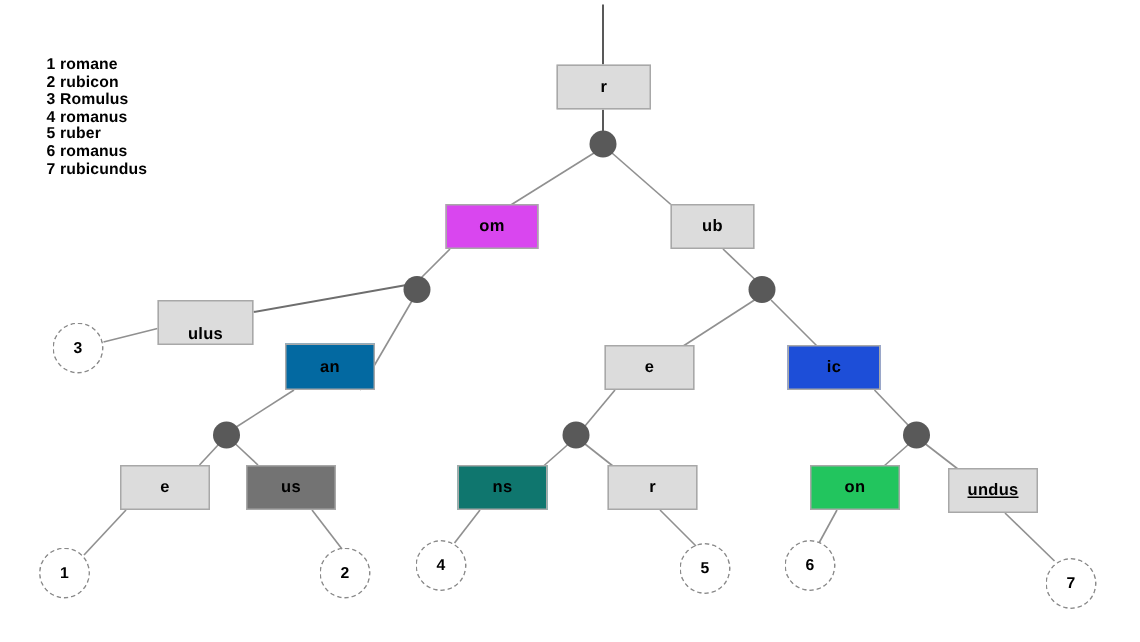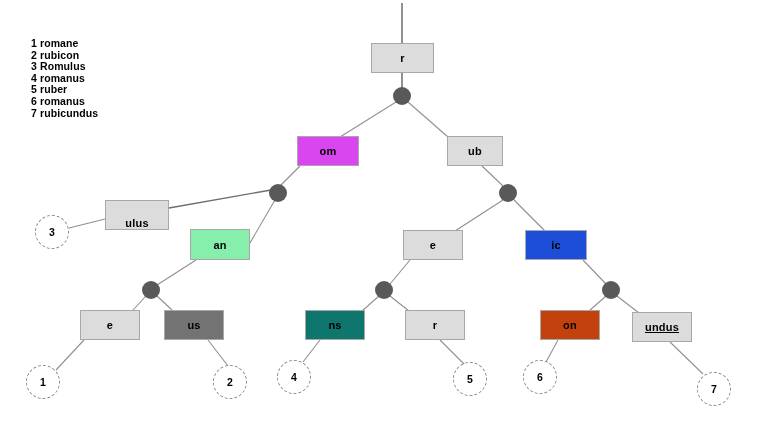--- a/index.html
+++ b/index.html
@@ -126,42 +126,42 @@
       </div>
       <div class="node-box" style="left: 297px; top: 136px; width: 62px; height: 30px; background: #d946ef; border-color: rgb(168, 168, 168);">
         <span>om</span>
       </div>
       <div class="node-box" style="left: 431px; top: 136px; width: 56px; height: 30px; background: rgb(220, 220, 220); border-color: rgb(168, 168, 168); margin-left: 16px;">
         <span>ub</span>
       </div>
       <div class="node-box" style="left: 105px; top: 200px; width: 64px; height: 30px; background: rgb(220, 220, 220); border-color: rgb(168, 168, 168); align-items: flex-end;">
         <span>ulus</span>
       </div>
-      <div class="node-box" style="left: 190px; top: 229px; width: 60px; height: 31px; background: #86efac; border-color: rgb(168, 168, 168);">
+      <div class="node-box" style="left: 190px; top: 229px; width: 60px; height: 31px; background: #0369a1; border-color: rgb(168, 168, 168);">
         <span>an</span>
       </div>
       <div class="node-box" style="left: 403px; top: 230px; width: 60px; height: 30px; background: rgb(220, 220, 220); border-color: rgb(168, 168, 168);">
         <span>e</span>
       </div>
       <div class="node-box" style="left: 525px; top: 230px; width: 62px; height: 30px; background: #1d4ed8; border-color: rgb(168, 168, 168);">
         <span>ic</span>
       </div>
       <div class="node-box" style="left: 80px; top: 310px; width: 60px; height: 30px; background: rgb(220, 220, 220); border-color: rgb(168, 168, 168);">
         <span>e</span>
       </div>
       <div class="node-box" style="left: 164px; top: 310px; width: 60px; height: 30px; background: #737373; border-color: rgb(168, 168, 168);">
         <span>us</span>
       </div>
       <div class="node-box" style="left: 305px; top: 310px; width: 60px; height: 30px; background: #0f766e; border-color: rgb(168, 168, 168);">
         <span>ns</span>
       </div>
       <div class="node-box" style="left: 405px; top: 310px; width: 60px; height: 30px; background: rgb(220, 220, 220); border-color: rgb(168, 168, 168);">
         <span>r</span>
       </div>
-      <div class="node-box" style="left: 540px; top: 310px; width: 60px; height: 30px; background: #c2410c; border-color: rgb(168, 168, 168);">
+      <div class="node-box" style="left: 540px; top: 310px; width: 60px; height: 30px; background: #22c55e; border-color: rgb(168, 168, 168);">
         <span>on</span>
       </div>
       <div class="node-box" style="left: 632px; top: 312px; width: 60px; height: 30px; background: rgb(220, 220, 220); border-color: rgb(168, 168, 168); text-decoration: underline;">
         <span>undus</span>
       </div>
       <div class="junction" style="left: 393px; top: 87px; background: rgb(89, 89, 89);"></div>
       <div class="junction" style="left: 269px; top: 184px; background: rgb(89, 89, 89);"></div>
       <div class="junction" style="left: 499px; top: 184px; background: rgb(89, 89, 89);"></div>
       <div class="junction" style="left: 142px; top: 281px; background: rgb(89, 89, 89);"></div>
       <div class="junction" style="left: 375px; top: 281px; background: rgb(89, 89, 89);"></div>

